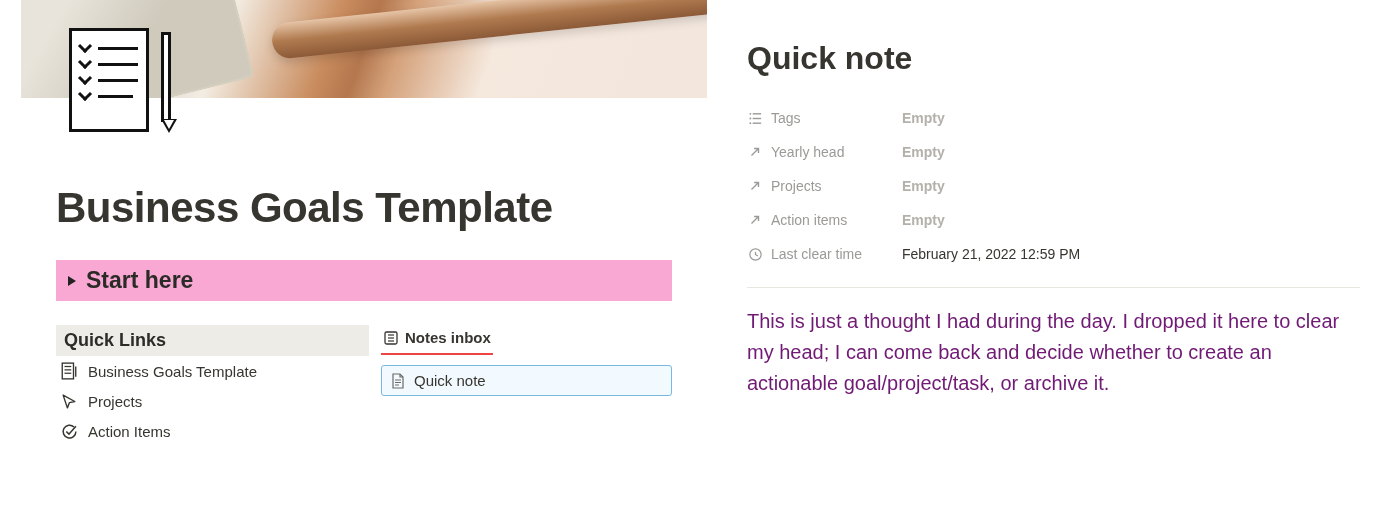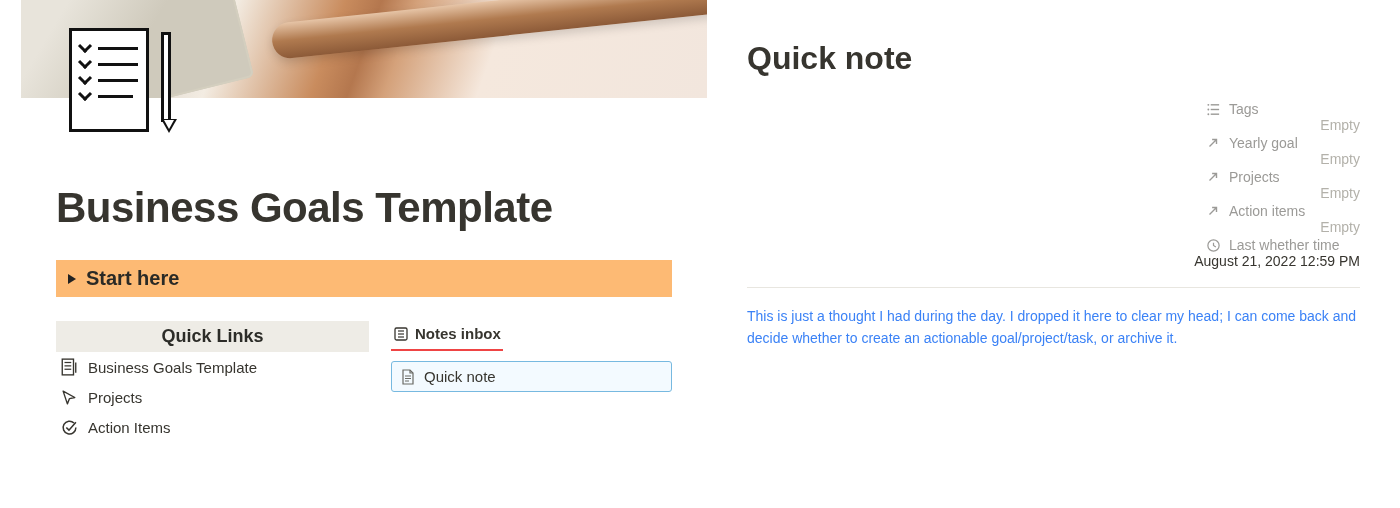--- a/index.html
+++ b/index.html
@@ -19,45 +19,45 @@
     .page-icon .chk { width:10px; height:10px; border-left:3px solid #111; border-bottom:3px solid #111; transform:rotate(-45deg); margin-right:8px; margin-top:-4px; }
     .page-icon .bar { flex:1; height:3px; background:#111; }
     .page-icon .bar.short { width:35px; flex:none; }
     .page-icon .pencil { position:absolute; top:4px; right:-10px; width:10px; height:90px; border:3px solid #111; background:#fff; }
     .page-icon .pencil::before { content:""; position:absolute; bottom:-14px; left:-3px; width:0; height:0; border-left:8px solid transparent; border-right:8px solid transparent; border-top:14px solid #111; }
     .page-icon .pencil::after { content:""; position:absolute; bottom:-10px; left:0px; width:0; height:0; border-left:5px solid transparent; border-right:5px solid transparent; border-top:9px solid #fff; }
     
     .body-left { padding: 0 35px; }
     .page-title { font-size: 42px; font-weight: 700; margin-top: 86px; letter-spacing: -0.5px; }
     
-    .start-here { margin-top: 28px; background: #fdba74; padding: 7px 12px; display:flex; align-items:center; font-size: 20px; font-weight:600; color:#2a2a26; }
+    .start-here { margin-top: 28px; background: #f9a8d4; padding: 7px 12px; display:flex; align-items:center; font-size: 23px; font-weight:600; color:#2a2a26; }
     .start-here .tri { display:inline-block; width:0; height:0; border-top:5px solid transparent; border-bottom:5px solid transparent; border-left:8px solid #222; margin-right:10px; }
     
-    .columns { display:flex; margin-top:24px; gap:22px;text-align:center; }
+    .columns { display:flex; margin-top:24px; gap:12px; }
     .col-left { width: 313px; }
     .col-right { flex:1; padding-top:1px; }
     
     .quicklinks-h { background:#eeece6; padding:5px 8px; font-size:18px; font-weight:700; color:#2c2c28; }
     .ql-item { display:flex; align-items:center; padding:6px 4px; font-size:15px; }
     .ql-item .ico { width:18px; height:18px; margin-right:10px; display:flex; align-items:center; justify-content:center; color:#37352f; }
     
     .inbox-hd { display:flex; align-items:center; padding:3px 2px 7px 2px; font-size:15px; font-weight:600; border-bottom:2px solid #ef4444; width:fit-content; }
     .inbox-hd .ico { width:16px; height:16px; margin-right:6px; }
     .inbox-row { margin-top:10px; border:1.5px solid #77b9e0; background:#f3faff; border-radius:3px; padding:6px 8px; display:flex; align-items:center; font-size:15px; }
     .inbox-row .ico { width:16px; height:16px; margin-right:8px; color:#6a6a65; }
     
     .right-title { font-size:32px; font-weight:700; margin-bottom:24px; }
-    .prop-row { display:flex; align-items:flex-end; height:34px; font-size:14px;flex-direction:column; }
+    .prop-row { display:flex; align-items:center; height:34px; font-size:14px; }
     .prop-label { display:flex; align-items:center; width:155px; color:#9b9a97; }
     .prop-label .ico { width:16px; height:16px; margin-right:8px; display:flex; align-items:center; justify-content:center; }
     .prop-value { color:#37352f; }
-    .prop-value.empty { color:#b3b1aa; }
+    .prop-value.empty { color:#b3b1aa;font-weight:bold; }
     .chkbox { width:14px; height:14px; border:1.5px solid #111; display:inline-block; }
     .divider { border:none; border-top:1px solid #e8e6e0; margin:16px 0 18px 0; }
-    .note-body { font-size:14px; line-height:1.55; color:#3b82f6; max-width:615px; }
+    .note-body { font-size:20px; line-height:1.55; color:#701a75; max-width:615px; }
     
     svg { display:block; }
   </style>
 </head>
 <body>
 
 <div class="container">
 
   <div class="left-pane">
     <div class="cover"></div>
@@ -181,21 +181,21 @@
     </div>
 
 
     <div class="prop-row">
       <div class="prop-label">
         <span class="ico">
           <svg viewBox="0 0 16 16" width="14" height="14">
               <path d="M4 12 L12 4 M7 4 H12 V9" fill="none" stroke="#9b9a97" stroke-width="1.6"></path>
             </svg>
         </span>
-        <span>Yearly goal</span>
+        <span>Yearly head</span>
       </div>
       <div class="prop-value empty">Empty</div>
     </div>
 
     <div class="prop-row">
       <div class="prop-label">
         <span class="ico">
           <svg viewBox="0 0 16 16" width="14" height="14">
               <path d="M4 12 L12 4 M7 4 H12 V9" fill="none" stroke="#9b9a97" stroke-width="1.6"></path>
             </svg>
@@ -218,22 +218,22 @@
     </div>
 
     <div class="prop-row">
       <div class="prop-label">
         <span class="ico">
           <svg viewBox="0 0 16 16" width="15" height="15">
               <circle cx="8" cy="8" r="6" fill="none" stroke="#9b9a97" stroke-width="1.3"></circle>
               <path d="M8 5 V8 L10.5 9.5" fill="none" stroke="#9b9a97" stroke-width="1.3"></path>
             </svg>
         </span>
-        <span>Last whether time</span>
-      </div>
-      <div class="prop-value">August 21, 2022 12:59 PM</div>
+        <span>Last clear time</span>
+      </div>
+      <div class="prop-value">February 21, 2022 12:59 PM</div>
     </div>
 
     <hr class="divider">
 
     <div class="note-body">This is just a thought I had during the day. I dropped it here to clear my head; I can come back and decide whether to create an actionable goal/project/task, or archive it.</div>
   </div>
 </div>
 
 </body></html>

